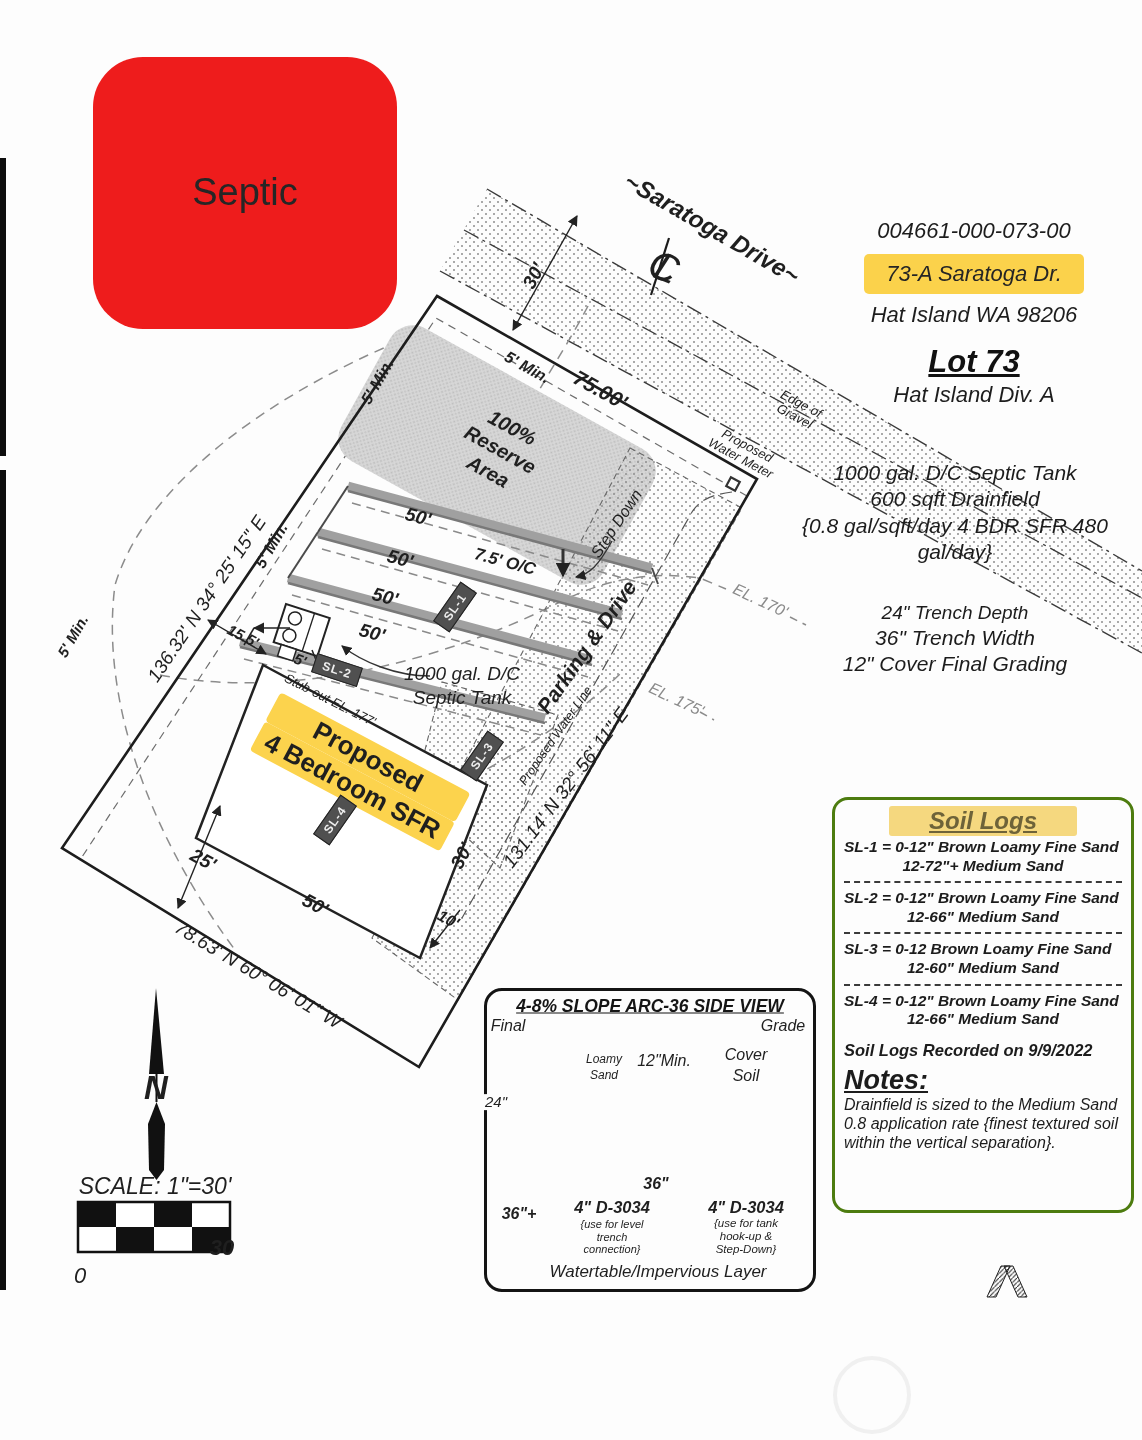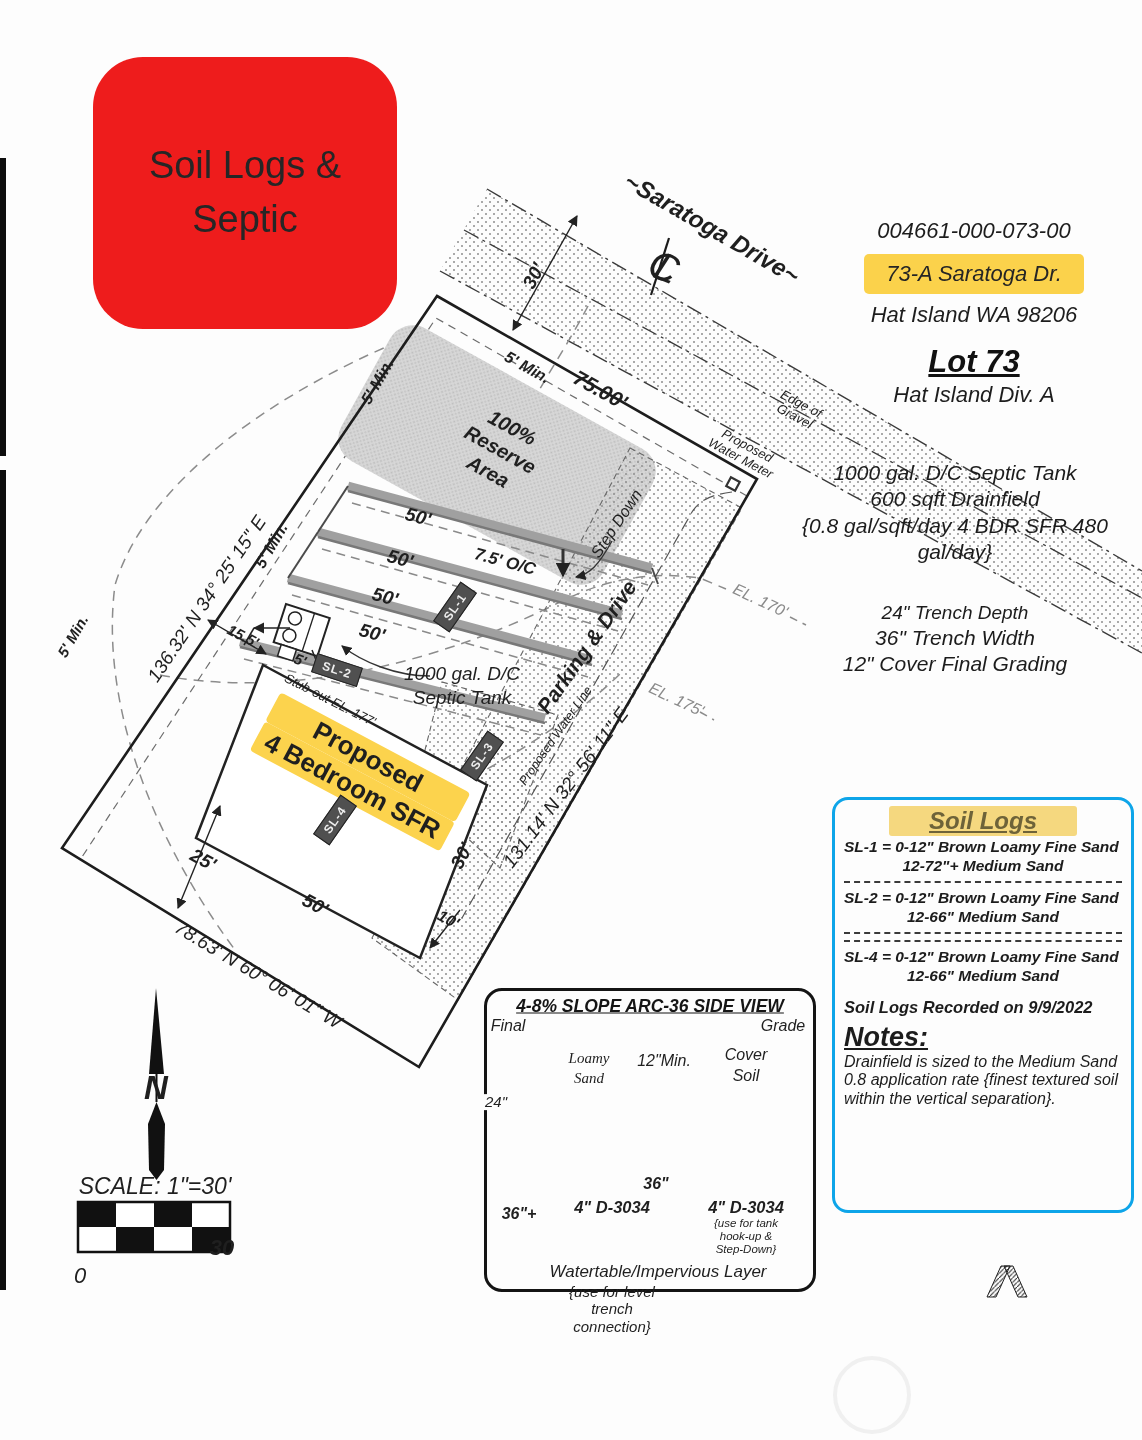--- a/index.html
+++ b/index.html
@@ -25,21 +25,21 @@
   .parcel .addr{font-style:italic;font-size:22px;color:#252525;}
   .parcel .city{font-style:italic;font-size:22px;color:#1d1d1d;margin-top:2px;}
   .parcel .lot{font-style:italic;font-weight:bold;font-size:31px;margin-top:16px;text-decoration:underline;color:#111;}
   .parcel .div{font-style:italic;font-size:22px;color:#1d1d1d;margin-top:2px;}
   
   .reqs{position:absolute;left:768px;top:460px;width:374px;text-align:center;font-style:italic;color:#1c1c1c;z-index:6;}
   .reqs .rtitle{font-weight:bold;font-size:24px;text-decoration:underline;margin-bottom:2px;}
   .reqs .rline{font-size:21px;line-height:1.25;}
   .reqs .rline:nth-child(4){font-size:19px;margin-top:36px;}
   
-  .soilbox{position:absolute;left:832px;top:797px;width:302px;height:416px;border:3px solid #0ea5e9;
+  .soilbox{position:absolute;left:832px;top:797px;width:302px;height:416px;border:3px solid #4d7c0f;
       border-radius:16px;padding:6px 9px;box-sizing:border-box;font-style:italic;color:#1c1c1c;z-index:6;background:#fdfdfd;}
   .soilbox .stitle{text-align:center;margin-bottom:2px;}
   .soilbox .stitle span{display:inline-block;background:#f5d87f;color:#6e6339;font-weight:bold;font-size:24px;
       text-decoration:underline;padding:1px 40px;border-radius:3px;}
   .entry{font-weight:600;font-size:15.5px;line-height:1.2;}
   .entry .e2{text-align:center;}
   .sep{border-top:2px dashed #3a3a3a;margin:6px 0;}
   .recorded{font-weight:bold;font-size:16.5px;margin-top:12px;}
   .ntitle{font-weight:bold;font-size:27px;text-decoration:underline;margin-top:5px;}
   .nline{font-size:16px;line-height:1.18;}
@@ -235,21 +235,20 @@
     <g stroke="#222" stroke-width="1">
       <polygon points="1001,1266 1010,1266 996,1297 987,1297" fill="url(#hatch2)"></polygon>
       <polygon points="1004,1266 1013,1266 1027,1297 1018,1297" fill="url(#hatch2)"></polygon>
     </g>
   </svg>
 
   <div class="edgebar" style="top:158px;height:298px;"></div>
   <div class="edgebar" style="top:470px;height:820px;"></div>
 
   <div class="titlebox">
-    <div>Soil Logs &amp;</div>
     <div>Septic</div>
   </div>
 
   <div class="parcel">
     <div class="apn">004661-000-073-00</div>
     <div class="hl"><span class="addr">73-A Saratoga Dr.</span></div>
     <div class="city">Hat Island WA 98206</div>
     <div class="lot">Lot 73</div>
     <div class="div">Hat Island Div. A</div>
   </div>
@@ -331,50 +330,54 @@
     <div class="entry">
       <div>SL-1 = 0-12" Brown Loamy Fine Sand</div>
       <div class="e2">12-72"+ Medium Sand</div>
     </div>
     <div class="sep"></div>
     <div class="entry">
       <div>SL-2 = 0-12" Brown Loamy Fine Sand</div>
       <div class="e2">12-66" Medium Sand</div>
     </div>
     <div class="sep"></div>
+    <div class="entry">
+      <div>SL-3 = 0-12 Brown Loamy Fine Sand</div>
+      <div class="e2">12-60" Medium Sand</div>
+    </div>
     <div class="sep"></div>
     <div class="entry">
       <div>SL-4 = 0-12" Brown Loamy Fine Sand</div>
       <div class="e2">12-66" Medium Sand</div>
     </div>
     <div class="recorded">Soil Logs Recorded on 9/9/2022</div>
     <div class="ntitle">Notes:</div>
     <div class="nline">Drainfield is sized to the Medium Sand</div>
     <div class="nline">0.8 application rate {finest textured soil</div>
     <div class="nline">within the vertical separation}.</div>
   </div>
 
   <div class="sidebox"></div>
   <div class="svtitle">4-8% SLOPE ARC-36 SIDE VIEW</div>
   <div class="lbl" style="left:508px;top:1026px;font-size:16px;">Final</div>
   <div class="lbl" style="left:783px;top:1026px;font-size:16px;">Grade</div>
-  <div class="lbl" style="left:589px;top:1068px;font-size:15px;line-height:1.3;font-family:Liberation Serif, serif;">
+  <div class="lbl" style="left:604px;top:1068px;font-size:12px;line-height:1.3;">
     <div>Loamy</div>
     <div>Sand</div>
   </div>
   <div class="lbl" style="left:664px;top:1061px;font-size:16px;">12"Min.</div>
   <div class="lbl" style="left:746px;top:1066px;font-size:16px;line-height:1.3;">
     <div>Cover</div>
     <div>Soil</div>
   </div>
   <div class="lbl" style="left:496px;top:1102px;font-size:15px;background:#fdfdfd;padding:0 2px;">24"</div>
   <div class="lbl" style="left:656px;top:1184px;font-weight:bold;font-size:16px;background:#fdfdfd;padding:0 4px;">36"</div>
   <div class="lbl" style="left:519px;top:1214px;font-weight:bold;font-size:16px;background:#fdfdfd;padding:0 2px;">36"+</div>
   <div class="lbl" style="left:612px;top:1208px;font-weight:bold;font-size:16.5px;">4" D-3034</div>
-  <div class="lbl" style="left:612px;top:1309px;font-size:15px;line-height:1.15;">
+  <div class="lbl" style="left:612px;top:1237px;font-size:11px;line-height:1.15;">
     <div>{use for level</div>
     <div>trench</div>
     <div>connection}</div>
   </div>
   <div class="lbl" style="left:746px;top:1208px;font-weight:bold;font-size:16.5px;">4" D-3034</div>
   <div class="lbl" style="left:746px;top:1237px;font-size:11.5px;line-height:1.15;">
     <div>{use for tank</div>
     <div>hook-up &amp;</div>
     <div>Step-Down}</div>
   </div>

